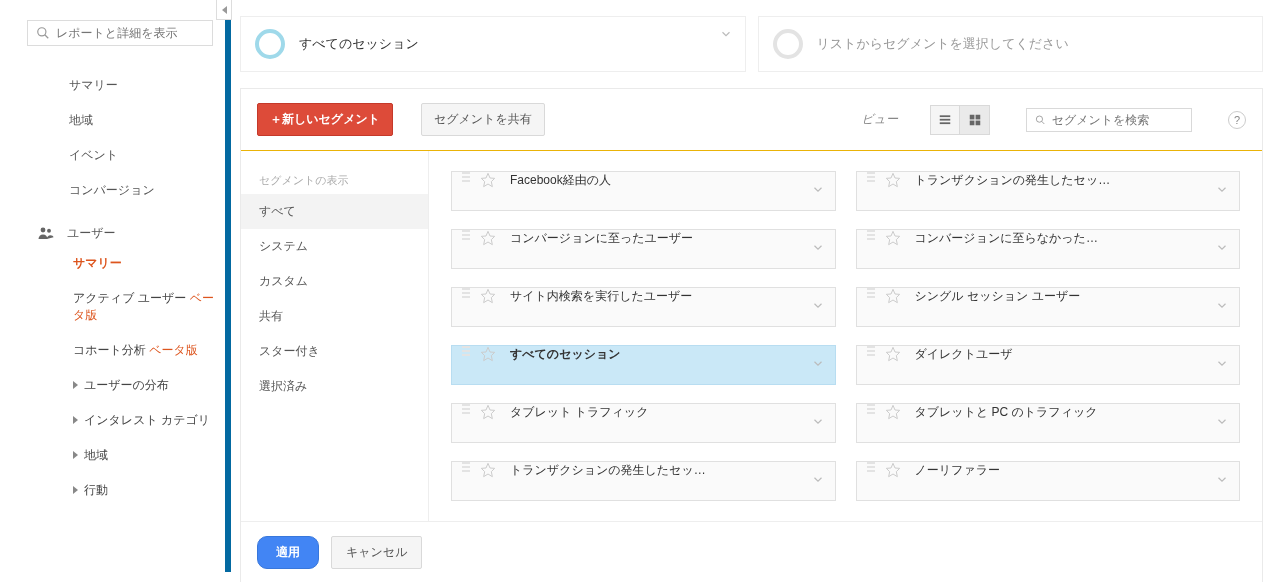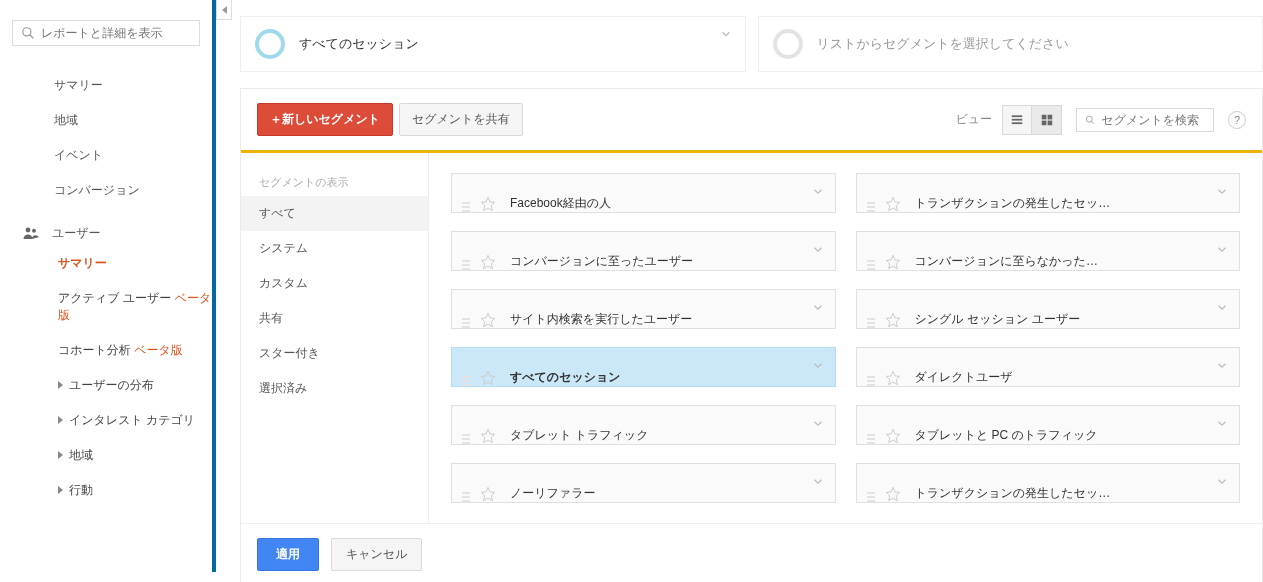--- a/index.html
+++ b/index.html
@@ -1,20 +1,20 @@
 <!DOCTYPE html>
 <html><head>
 <meta charset="utf-8">
 <style>
   * { margin:0; padding:0; box-sizing:border-box; }
   body { font-family:"Hiragino Kaku Gothic Pro","Meiryo",Arial,sans-serif; font-size:12px; color:#444; background:#fff; }
   .page { position:relative; width:1263px; height:582px; overflow:hidden; }
 
   
-  .sidebar { position:absolute; left:0; top:0; width:216px; height:572px; border-right:4px solid #0369a1; }
+  .sidebar { position:absolute; left:15px; top:0; width:216px; height:572px; border-right:6px solid #0369a1; }
   .search-box { margin:20px 12px 8px 12px; border:1px solid #dcdcdc; padding:5px 8px; display:flex; align-items:center; gap:6px; }
   .search-box svg { flex-shrink:0; }
   .search-box input { border:none; outline:none; font-size:12px; color:#999; width:100%; }
   .side-item { padding:9px 0 9px 54px; color:#555; cursor:pointer; }
   .side-section { display:flex; align-items:center; gap:12px; padding:16px 0 4px 22px; color:#888; }
   .side-section svg { fill:#666; }
   .sub-item { padding:9px 0 9px 58px; color:#444; }
   .sub-item.active { color:#dd551e; font-weight:bold; }
   .sub-item .beta { color:#dd551e; font-weight:normal; }
   .expand-item { padding:9px 0 9px 58px; color:#444; }
@@ -28,53 +28,53 @@
   .main { position:absolute; left:240px; top:0; right:0; height:582px; }
   .segbar { display:flex; gap:12px; padding:16px 0 16px 0; }
   .segbox { flex:1; border:1px solid #eee; background:#fff; padding:12px 14px; min-height:56px; position:relative; display:flex; align-items:center; gap:14px; }
   .circle-blue { width:30px; height:30px; border:4px solid #9fd9ea; border-radius:50%; }
   .circle-grey { width:30px; height:30px; border:4px solid #e3e3e3; border-radius:50%; }
   .segbox .label { font-size:13px; color:#333; }
   .segbox .chev { position:absolute; right:12px; top:10px; }
   .chev svg { stroke:#bbb; }
 
   .panel { border:1px solid #eaeaea; background:#fff; }
-  .toolbar { display:flex; align-items:center; padding:14px 16px; gap:6px; border-bottom:3px solid #eab308; }
+  .toolbar { display:flex; align-items:center; padding:14px 16px; gap:28px; border-bottom:1px solid #eab308; }
   .btn { padding:7px 12px; font-size:12px; border-radius:2px; cursor:pointer; }
   .btn-red { background:#dd4b39; color:#fff; border:1px solid #c5392a; font-weight:bold; }
   .btn-grey { background:#f5f5f5; color:#555; border:1px solid #d9d9d9; }
   .toolbar .spacer { flex:1; }
-  .view-label { color:#888; margin-right:4px; }
+  .view-label { color:#888; margin-right:4px;font-style:italic; }
   .view-btn { width:30px; height:30px; border:1px solid #d9d9d9; background:#f5f5f5; display:flex; align-items:center; justify-content:center; cursor:pointer; }
   .view-btn.active { background:#eaeaea; }
   .view-group { display:flex; }
   .view-group .view-btn + .view-btn { border-left:none; }
-  .seg-search { border:1px solid #d9d9d9; display:flex; align-items:center; padding:4px 8px; gap:6px; width:138px; margin-left:8px; }
+  .seg-search { border:1px solid #d9d9d9; display:flex; align-items:center; padding:4px 8px; gap:6px; width:166px; margin-left:8px; }
   .seg-search input { border:none; outline:none; font-size:12px; width:100%; }
   .help { width:18px; height:18px; border-radius:50%; border:1px solid #ccc; color:#888; font-size:11px; display:flex; align-items:center; justify-content:center; margin-left:8px; cursor:pointer; }
 
   .panel-body { display:flex; }
   .filters { width:188px; border-right:1px solid #eee; padding:22px 0 10px 0; }
   .filters .hdr { color:#aaa; font-size:11px; padding:0 18px 6px 18px; }
   .filter-item { padding:9px 18px; color:#555; cursor:pointer; }
   .filter-item.active { background:#f3f3f3; }
 
   .grid { flex:1; padding:20px 22px; display:grid; grid-template-columns:1fr 1fr; grid-auto-rows:40px; gap:18px 20px; }
-  .card { border:1px solid #e0e0e0; background:#fafafa; display:flex; align-items:flex-end; padding:0 10px; position:relative; cursor:pointer; }
+  .card { border:1px solid #e0e0e0; background:#fafafa; display:flex; align-items:flex-start; padding:0 10px; position:relative; cursor:pointer; }
   .card.selected { background:#cae8f7; border-color:#b8ddf1; }
   .grip { width:8px; margin-right:10px; display:flex; flex-direction:column; gap:2px; }
   .grip span { height:2px; background:#e3e3e3; }
   .star { margin-right:14px; }
   .star svg { display:block; }
   .card .title { font-size:12px; color:#333; white-space:nowrap; overflow:hidden; text-overflow:ellipsis; flex:1; }
   .card.selected .title { font-weight:bold; }
   .card .cchev { position:absolute; right:10px; top:50%; transform:translateY(-50%); }
 
   .panel-footer { border-top:1px solid #eee; padding:14px 16px; display:flex; gap:12px; }
-  .btn-blue { background:#4285f4; color:#fff; border:1px solid #3877db; padding:7px 18px; font-weight:bold; border-radius:2px; cursor:pointer; }
+  .btn-blue { background:#4285f4; color:#fff; border:1px solid #3877db; padding:7px 18px; font-weight:bold; border-radius:10px; cursor:pointer; }
   .btn-cancel { background:#f5f5f5; color:#555; border:1px solid #d9d9d9; padding:7px 14px; border-radius:2px; cursor:pointer; }
 </style>
 </head>
 <body>
 <div class="page">
 
   <div class="sidebar">
     <div class="search-box">
       <svg width="14" height="14" viewBox="0 0 24 24" fill="none" stroke="#999" stroke-width="2">
           <circle cx="10" cy="10" r="7"></circle>
@@ -344,37 +344,37 @@
               <div class="grip">
                 <span></span>
                 <span></span>
                 <span></span>
               </div>
               <div class="star">
                 <svg width="16" height="16" viewBox="0 0 24 24" fill="none" stroke="#ccc" stroke-width="1.5">
                   <polygon points="12 2 15 9 22 9.5 17 14.5 18.5 22 12 18 5.5 22 7 14.5 2 9.5 9 9"></polygon>
                 </svg>
               </div>
+              <div class="title">トランザクションの発生したセッ…</div>
+              <div class="cchev"><svg width="14" height="14" viewBox="0 0 24 24" fill="none" stroke="#bbb" stroke-width="2">
+                  <polyline points="6 9 12 15 18 9"></polyline>
+                </svg></div>
+            </div>
+            <div class="card">
+              <div class="grip">
+                <span></span>
+                <span></span>
+                <span></span>
+              </div>
+              <div class="star">
+                <svg width="16" height="16" viewBox="0 0 24 24" fill="none" stroke="#ccc" stroke-width="1.5">
+                  <polygon points="12 2 15 9 22 9.5 17 14.5 18.5 22 12 18 5.5 22 7 14.5 2 9.5 9 9"></polygon>
+                </svg>
+              </div>
               <div class="title">ノーリファラー</div>
-              <div class="cchev"><svg width="14" height="14" viewBox="0 0 24 24" fill="none" stroke="#bbb" stroke-width="2">
-                  <polyline points="6 9 12 15 18 9"></polyline>
-                </svg></div>
-            </div>
-            <div class="card">
-              <div class="grip">
-                <span></span>
-                <span></span>
-                <span></span>
-              </div>
-              <div class="star">
-                <svg width="16" height="16" viewBox="0 0 24 24" fill="none" stroke="#ccc" stroke-width="1.5">
-                  <polygon points="12 2 15 9 22 9.5 17 14.5 18.5 22 12 18 5.5 22 7 14.5 2 9.5 9 9"></polygon>
-                </svg>
-              </div>
-              <div class="title">トランザクションの発生したセッ…</div>
               <div class="cchev"><svg width="14" height="14" viewBox="0 0 24 24" fill="none" stroke="#bbb" stroke-width="2">
                   <polyline points="6 9 12 15 18 9"></polyline>
                 </svg></div>
             </div>
           </div>
       </div>
 
       <div class="panel-footer">
         <div class="btn-blue">適用</div>
         <div class="btn-cancel">キャンセル</div>

